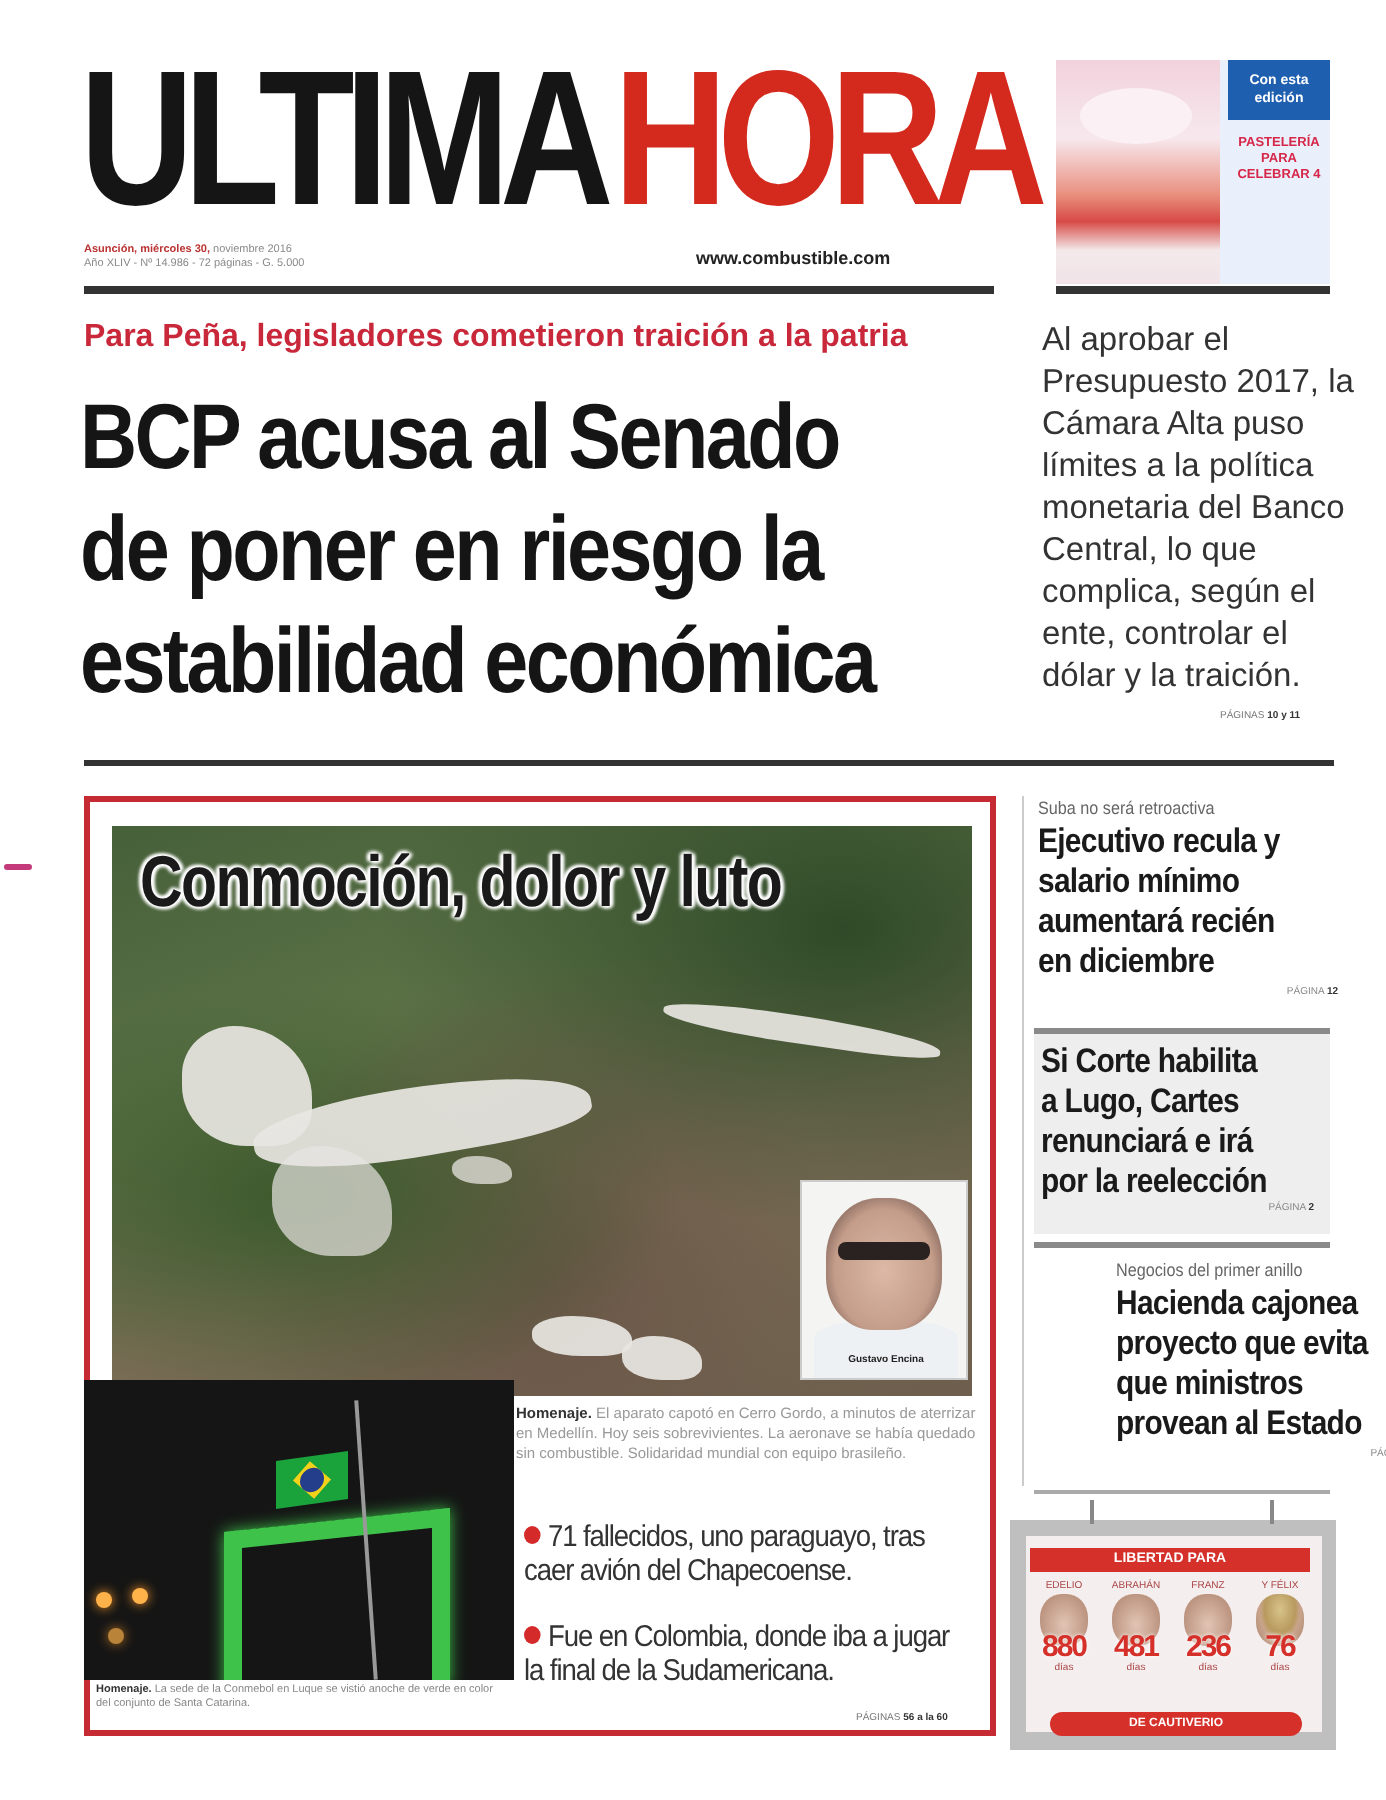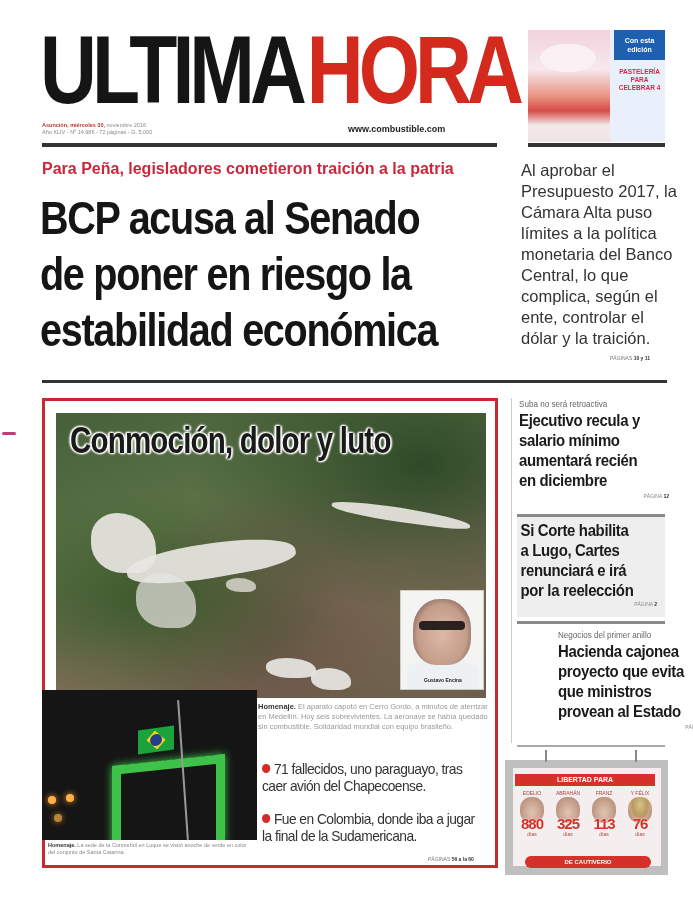--- a/index.html
+++ b/index.html
@@ -209,27 +209,27 @@
     <div class="hostage-banner">LIBERTAD PARA</div>
     <div class="person" style="left:2px;">
       <div class="pname">Edelio</div>
       <div class="pface"></div>
       <div class="pdays">880</div>
       <div class="punit">días</div>
     </div>
     <div class="person" style="left:38px;">
       <div class="pname">Abrahán</div>
       <div class="pface"></div>
-      <div class="pdays">325</div>
+      <div class="pdays">481</div>
       <div class="punit">días</div>
     </div>
     <div class="person" style="left:74px;">
       <div class="pname">Franz</div>
       <div class="pface"></div>
-      <div class="pdays">113</div>
+      <div class="pdays">236</div>
       <div class="punit">días</div>
     </div>
     <div class="person" style="left:110px;">
       <div class="pname">y Félix</div>
       <div class="pface" style="background:radial-gradient(ellipse at 50% 30%, #d8c38a 0%, #b89a5e 45%, #c9a48c 60%, #a8826e 100%);"></div>
       <div class="pdays">76</div>
       <div class="punit">días</div>
     </div>
     <div class="hostage-bottom">DE CAUTIVERIO</div>
   </div>

